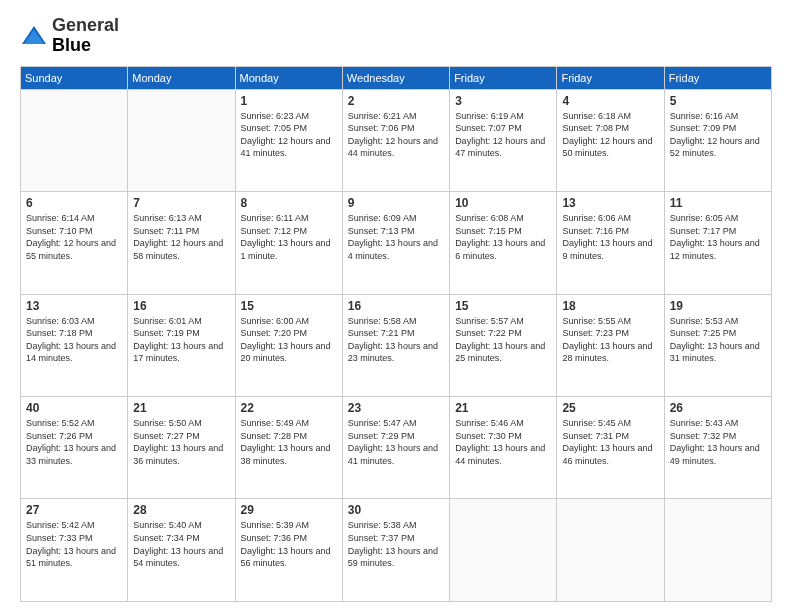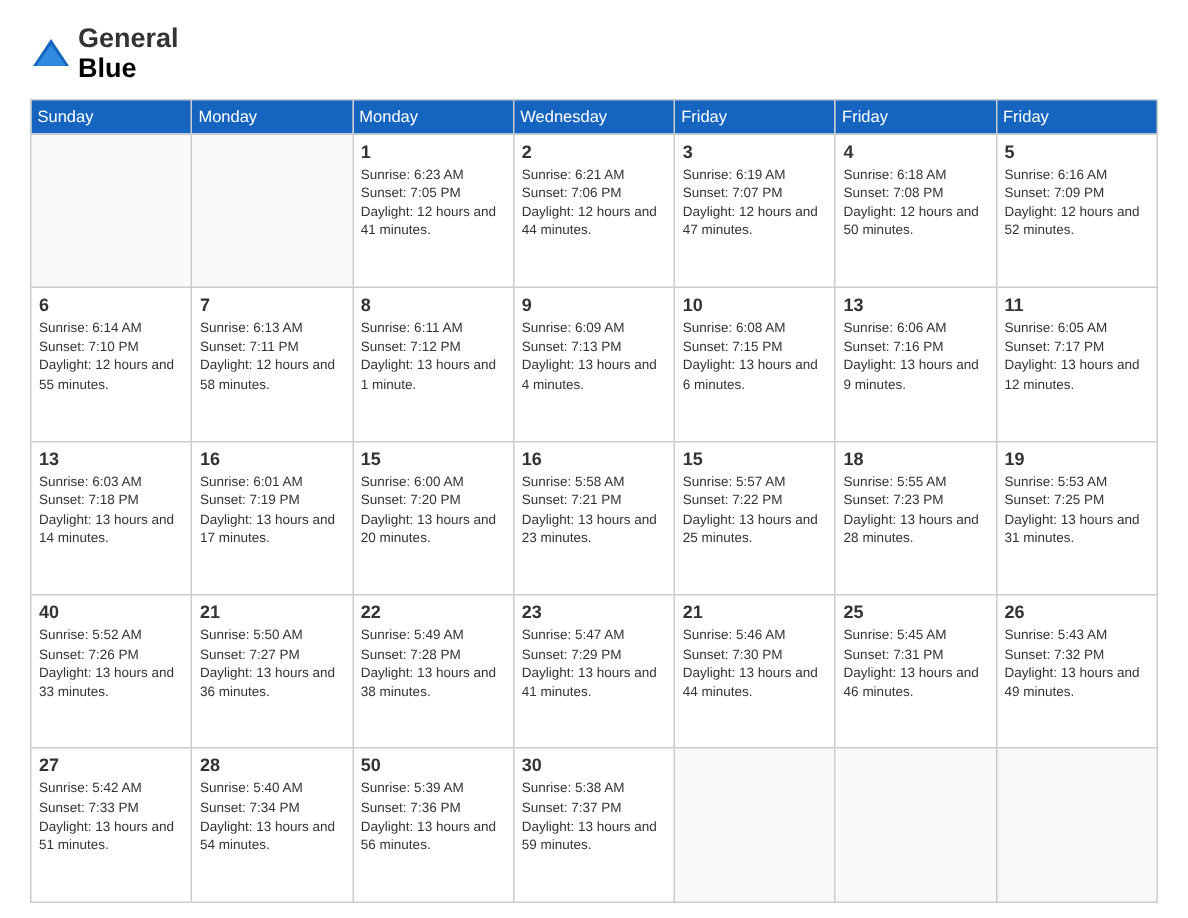--- a/index.html
+++ b/index.html
@@ -239,21 +239,21 @@
         <tr>
           <td>
             <span class="day-number">27</span>
             <div class="day-info">Sunrise: 5:42 AM<br>Sunset: 7:33 PM<br>Daylight: 13 hours and 51 minutes.</div>
           </td>
           <td>
             <span class="day-number">28</span>
             <div class="day-info">Sunrise: 5:40 AM<br>Sunset: 7:34 PM<br>Daylight: 13 hours and 54 minutes.</div>
           </td>
           <td>
-            <span class="day-number">50</span>
+            <span class="day-number">29</span>
             <div class="day-info">Sunrise: 5:39 AM<br>Sunset: 7:36 PM<br>Daylight: 13 hours and 56 minutes.</div>
           </td>
           <td>
             <span class="day-number">30</span>
             <div class="day-info">Sunrise: 5:38 AM<br>Sunset: 7:37 PM<br>Daylight: 13 hours and 59 minutes.</div>
           </td>
           <td class="empty-cell"></td>
           <td class="empty-cell"></td>
           <td class="empty-cell"></td>
         </tr>

